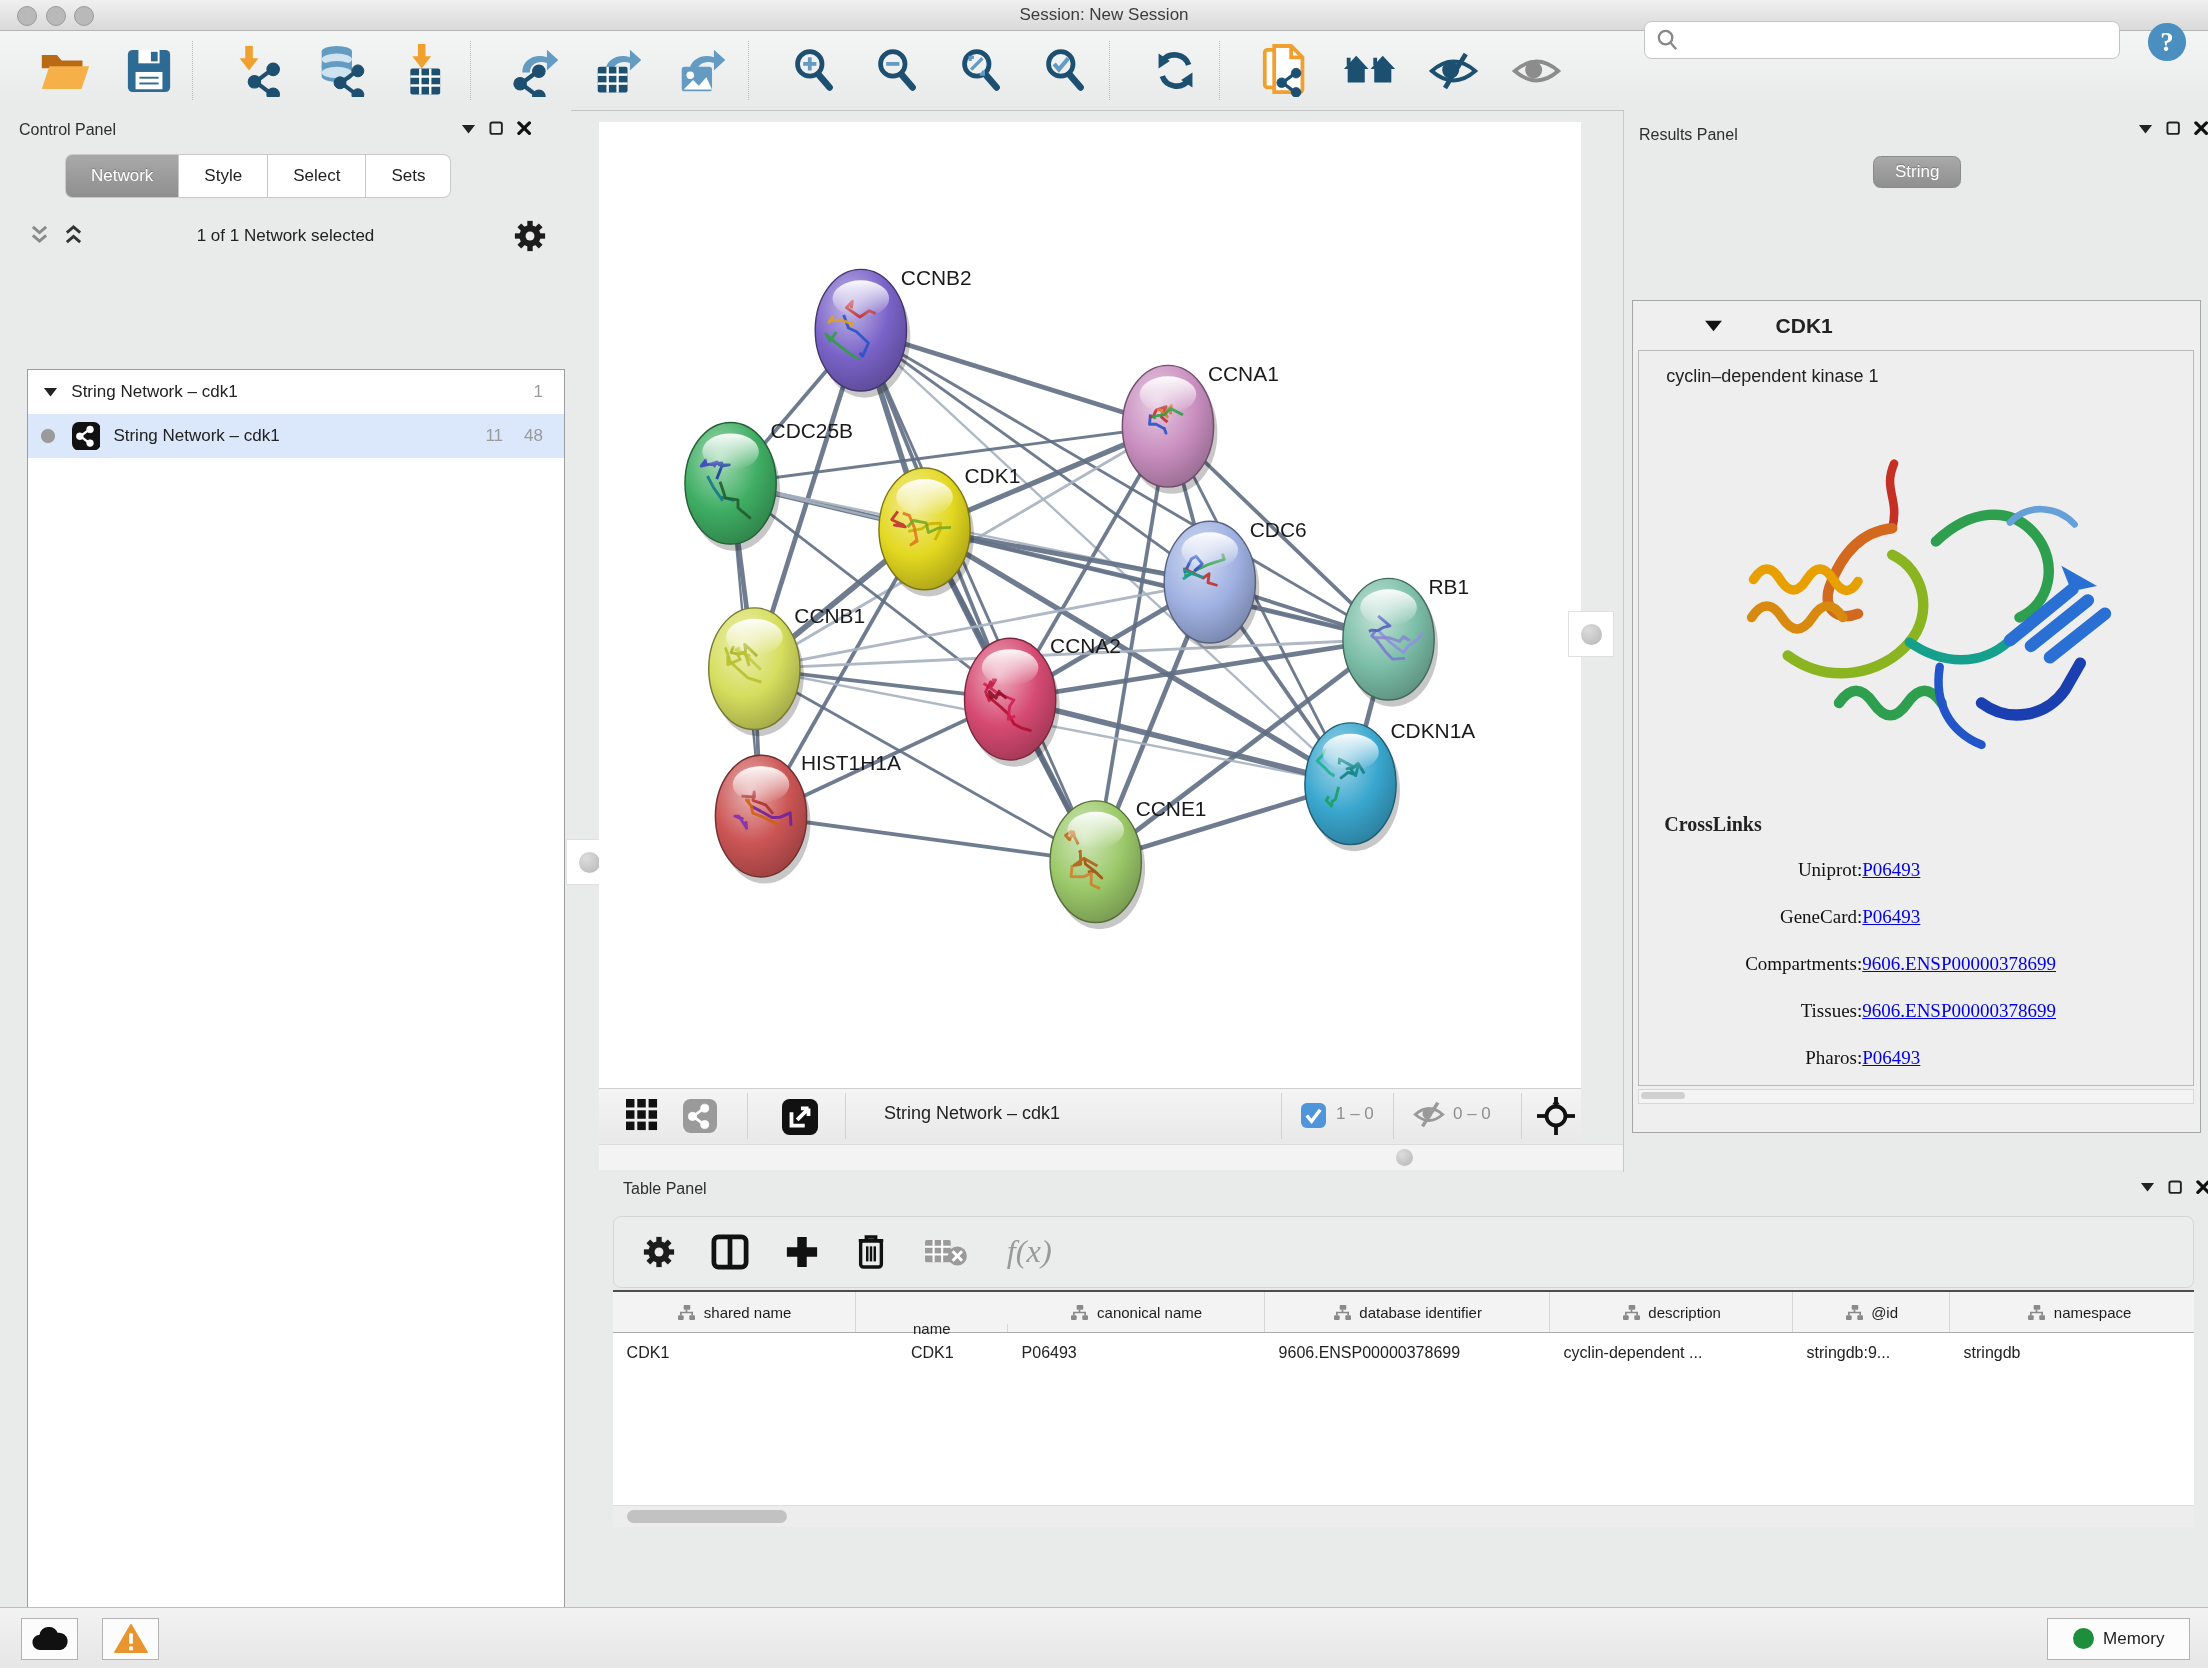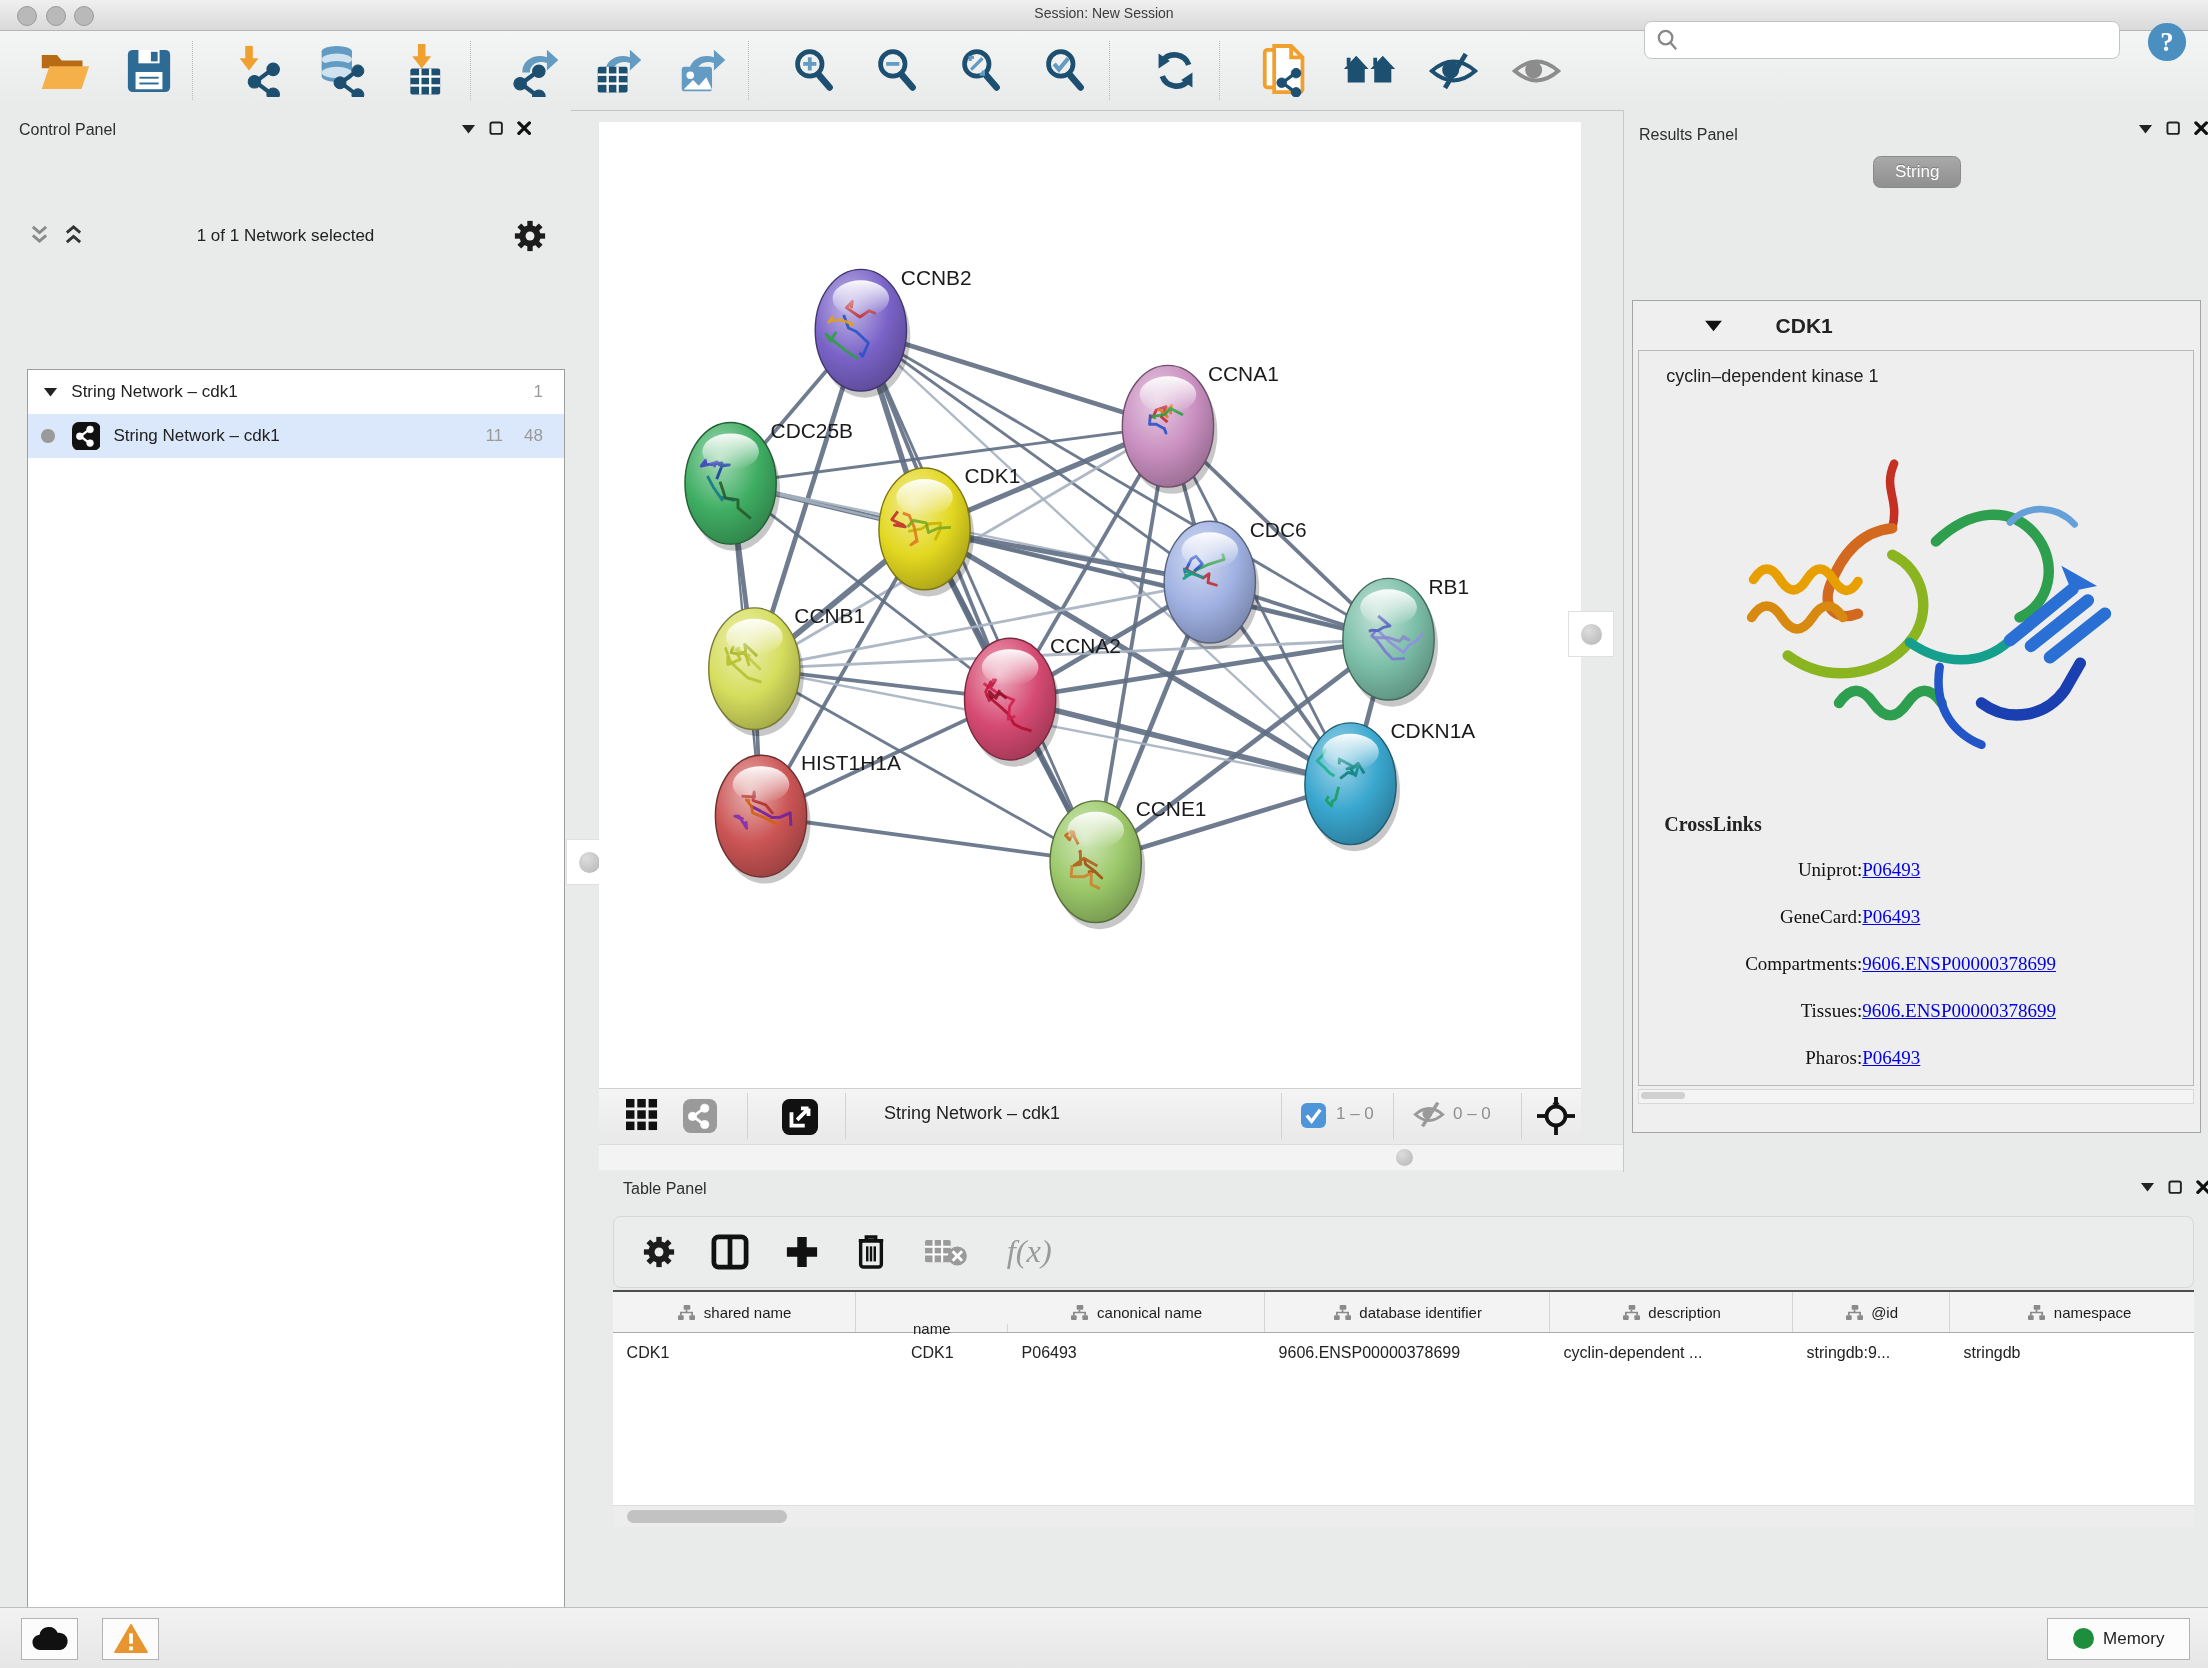--- a/index.html
+++ b/index.html
@@ -2,21 +2,21 @@
 <html style="font-size:15px"><head>
 <meta charset="utf-8">
 <style>
   html,body{margin:0;padding:0;background:#e9eaea;width:2208px;height:1668px;overflow:hidden;
     font-family:"Liberation Sans",sans-serif;-webkit-font-smoothing:antialiased;color:#222;}
   .abs{position:absolute;}
   
   #titlebar{left:0;top:0;width:2208px;height:30px;background:linear-gradient(#f0f0f0,#d9d9d9);
     border-bottom:1px solid #b6b6b6;}
   .tl{width:18px;height:18px;border-radius:50%;background:#b9b9b9;border:1px solid #9a9a9a;top:5.7px;}
-  #win-title{width:100%;text-align:center;top:4.8px;font-size:14px;color:#3c3c3c;}
+  #win-title{width:100%;text-align:center;top:4.8px;font-size:17px;color:#3c3c3c;}
   
   #toolbar{left:0;top:31px;width:2208px;height:79px;background:linear-gradient(#f4f5f5,#e8e9e9);
     border-bottom:1px solid #c4c4c4;}
   .tbi{top:13.3px;width:53px;height:53px;display:flex;align-items:center;justify-content:center;}
   .tsep{top:9.5px;width:0;height:59px;border-left:1.9px dotted #b9b9b9;}
   #search-box{left:1644px;top:21px;width:476px;height:38px;background:#fff;border:1px solid #c3c3c3;
     border-radius:7.6px;display:flex;align-items:center;padding-left:9.5px;box-sizing:border-box;}
   #search-box input{border:none;outline:none;font-size:16px;width:409px;background:transparent;}
   
   .panel-title{font-size:16px;color:#2e2e2e;text-align:right;}
@@ -343,20 +343,26 @@
       </span>
     <span class="icon">
         <svg width="14.3" height="14.3" viewBox="0 0 15 15">
           <g stroke="#111" stroke-width="3.4" stroke-linecap="round">
             <line x1="2" y1="2" x2="13" y2="13"></line>
             <line x1="13" y1="2" x2="2" y2="13"></line>
           </g>
         </svg>
       </span>
   </div>
+  <div class="abs seg" style="left:65px;top:44px" id="cp-tabs">
+      <div class="tab sel">Network</div>
+      <div class="tab">Style</div>
+      <div class="tab">Select</div>
+      <div class="tab">Sets</div>
+    </div>
   <div class="abs icon" style="left:30px;top:114px;gap:15px">
     <span class="icon">
         <svg width="19" height="21" viewBox="0 0 20 22">
           <g fill="none" stroke="#8a8a8a" stroke-width="3">
             <path d="M3,3 l7,6 7,-6"></path>
             <path d="M3,12 l7,6 7,-6"></path>
           </g>
         </svg>
       </span>
     <span class="icon">

